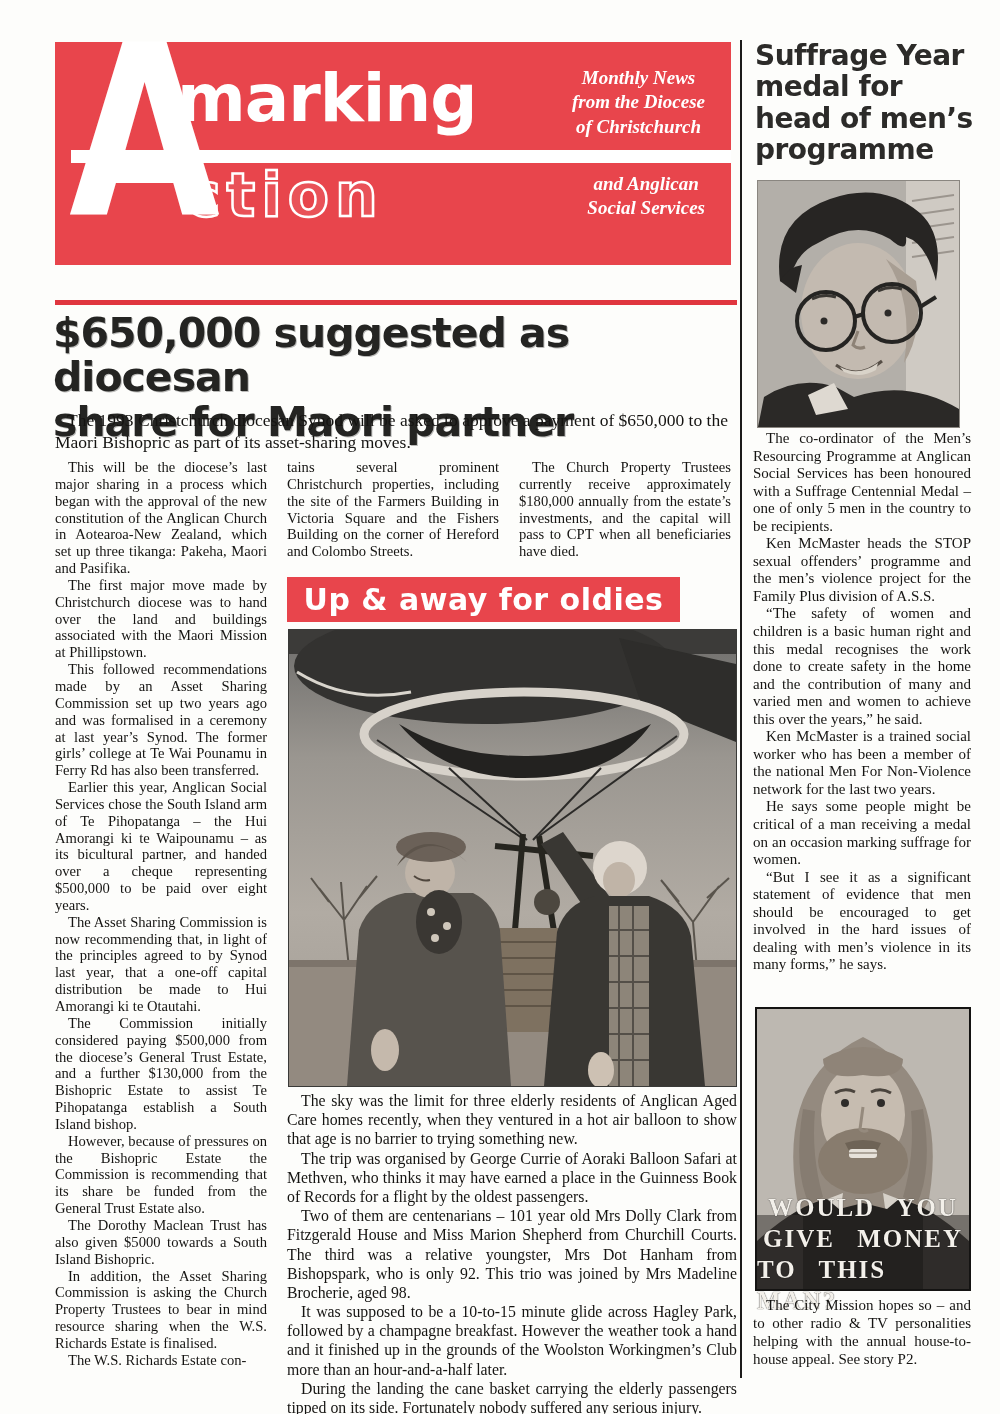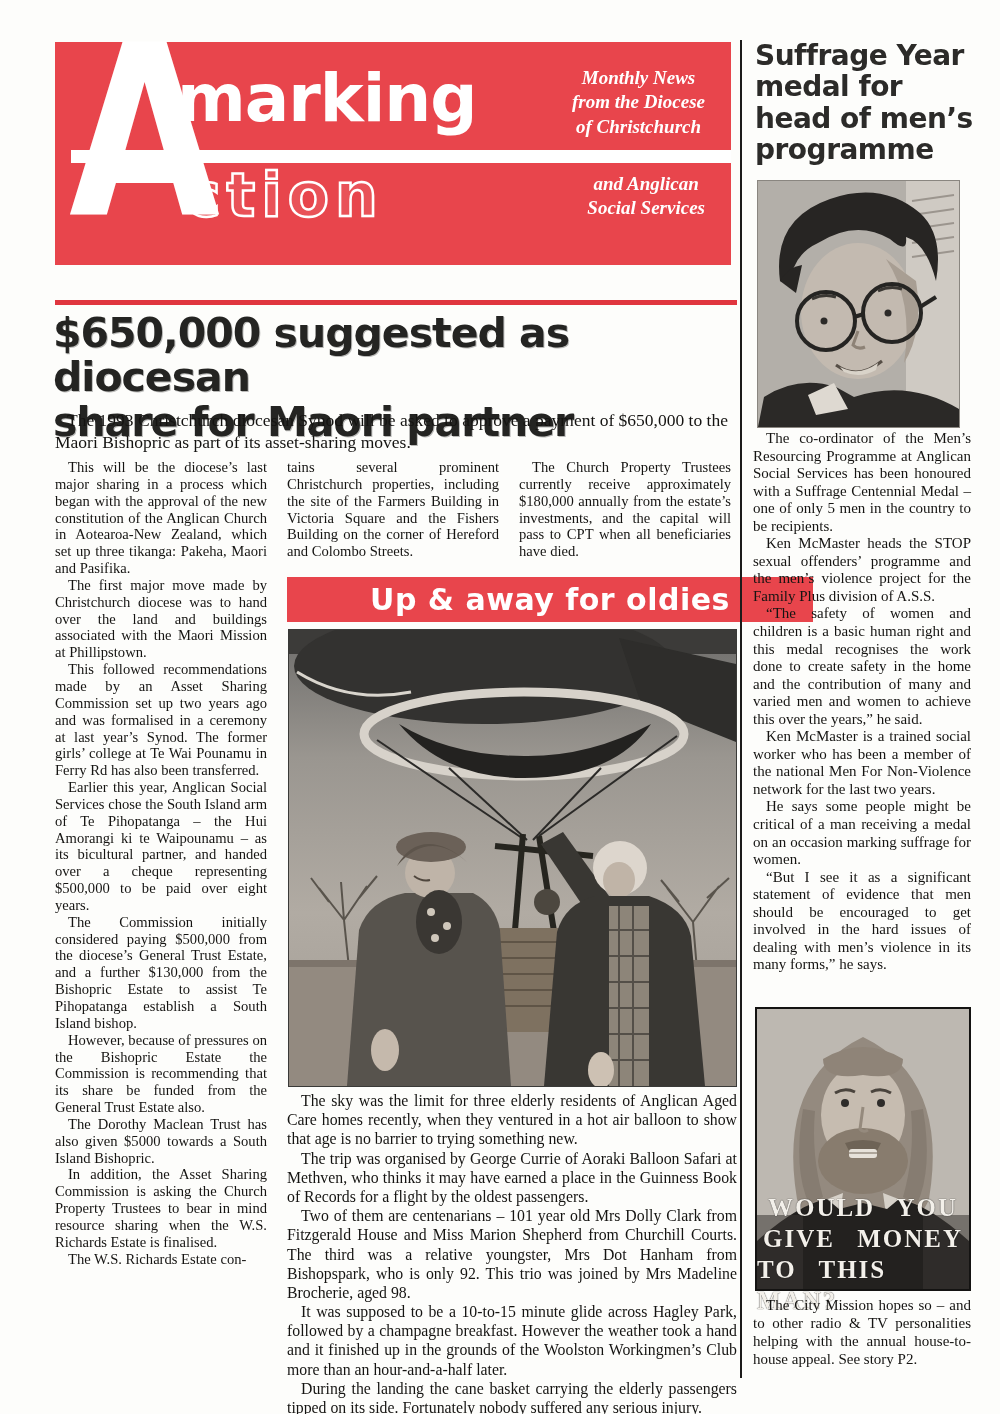--- a/index.html
+++ b/index.html
@@ -31,21 +31,21 @@
   #standfirst{left:55px;top:409px;width:682px;font-size:17.5px;line-height:1.27;text-indent:12px;}
 
   .col{top:459px;width:212px;font-size:14.6px;line-height:1.155;text-align:justify;overflow:hidden;}
   .col p{margin:0;text-indent:13px;}
   #col1{left:55px;height:920px;}
   #col2{left:287px;height:118px;}
   #col2 p{text-indent:0;}
   #col3{left:519px;height:118px;}
 
   
-  #banner{left:287px;top:577px;width:526px;height:45px;background:#e8454c;display:flex;align-items:center;justify-content:center;}
+  #banner{left:287px;top:577px;width:393px;height:45px;background:#e8454c;display:flex;align-items:center;justify-content:center;}
   #banner span{font-family:"DejaVu Sans",sans-serif;font-weight:bold;font-size:30px;color:#fff;letter-spacing:.5px;}
   #main-photo{left:288px;top:629px;width:447px;height:456px;border:1px solid #3a3a38;background:#9b968f;}
   #photo-caption{left:287px;top:1091px;width:450px;font-size:15.8px;line-height:1.215;text-align:justify;}
   #photo-caption p{margin:0;text-indent:14px;}
 
   
   #v-rule{left:740px;top:40px;width:2px;height:1338px;background:#1c1b1a;}
 
   
   #sb-headline{left:755px;top:40px;width:220px;font-family:"DejaVu Sans",sans-serif;font-weight:bold;
@@ -80,20 +80,21 @@
 
   <h1 id="headline" class="abs pre" style="margin:0">$650,000 suggested as diocesan
 share for Maori partner</h1>
   <div id="standfirst" class="abs">The 1993 Christchurch diocesan Synod will be asked to approve a payment of $650,000 to the Maori Bishopric as part of its asset-sharing moves.</div>
 
   <div id="col1" class="abs col">
     <p>This will be the diocese’s last major sharing in a process which began with the approval of the new constitution of the Anglican Church in Aotearoa-New Zealand, which set up three tikanga: Pakeha, Maori and Pasifika.</p>
     <p>The first major move made by Christchurch diocese was to hand over the land and buildings associated with the Maori Mission at Phillipstown.</p>
     <p>This followed recommendations made by an Asset Sharing Commission set up two years ago and was formalised in a ceremony at last year’s Synod. The former girls’ college at Te Wai Pounamu in Ferry Rd has also been transferred.</p>
     <p>Earlier this year, Anglican Social Services chose the South Island arm of Te Pihopatanga – the Hui Amorangi ki te Waipounamu – as its bicultural partner, and handed over a cheque representing $500,000 to be paid over eight years.</p>
+    <p>The Asset Sharing Commission is now recommending that, in light of the principles agreed to by Synod last year, that a one-off capital distribution be made to Hui Amorangi ki te Otautahi.</p>
     <p>The Commission initially considered paying $500,000 from the diocese’s General Trust Estate, and a further $130,000 from the Bishopric Estate to assist Te Pihopatanga establish a South Island bishop.</p>
     <p>However, because of pressures on the Bishopric Estate the Commission is recommending that its share be funded from the General Trust Estate also.</p>
     <p>The Dorothy Maclean Trust has also given $5000 towards a South Island Bishopric.</p>
     <p>In addition, the Asset Sharing Commission is asking the Church Property Trustees to bear in mind resource sharing when the W.S. Richards Estate is finalised.</p>
     <p>The W.S. Richards Estate con-</p>
   </div>
   <div id="col2" class="abs col">
     <p>tains several prominent Christchurch properties, including the site of the Farmers Building in Victoria Square and the Fishers Building on the corner of Hereford and Colombo Streets.</p>
   </div>
   <div id="col3" class="abs col">

